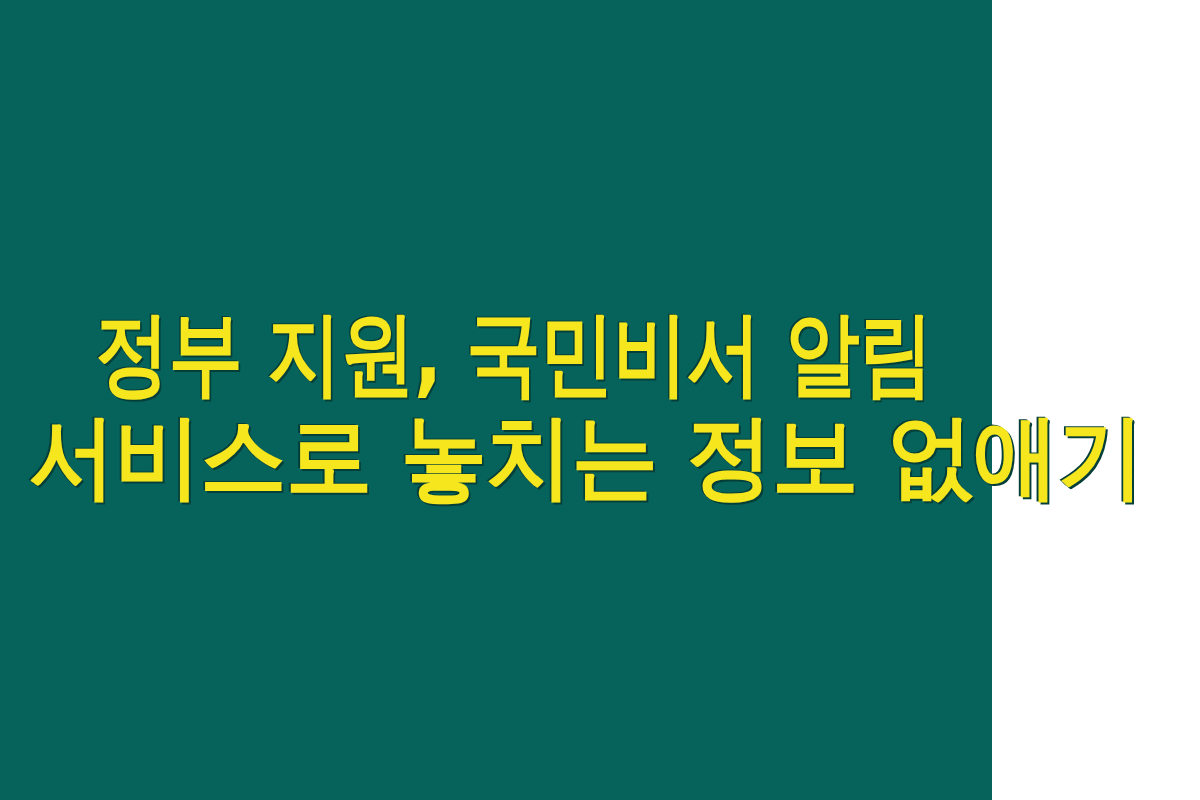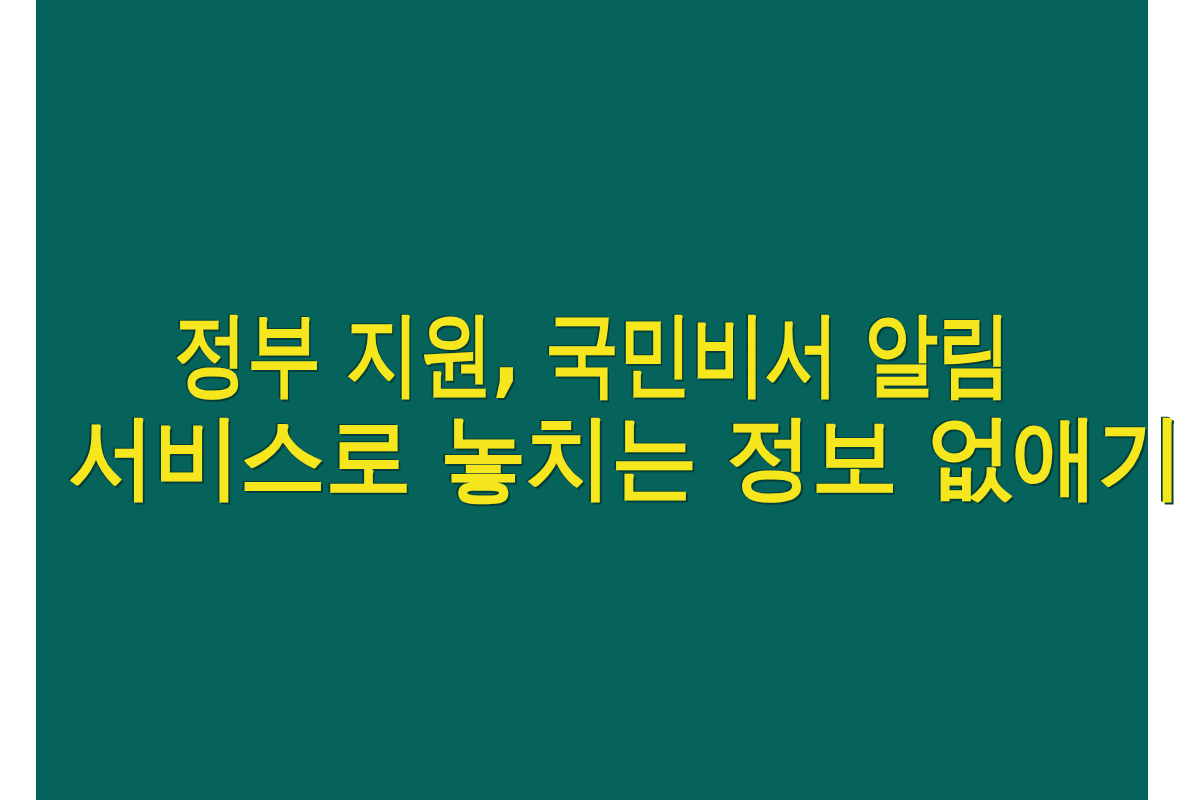--- a/index.html
+++ b/index.html
@@ -10,28 +10,27 @@
 
   body {
     width: 1200px;
     height: 800px;
     overflow: hidden;
     font-family: "DejaVu Sans", "Liberation Sans", sans-serif;
   }
 
   #banner {
     position: relative;
-    width: 1112px;
+    width: 992px;
     height: 800px;
     display: flex;
     flex-direction: column;
     align-items: center;
     justify-content: center;
     box-sizing: border-box;
-    margin-left: 36px;
   }
 
   #headline-block {
     width: 100%;
     display: flex;
     flex-direction: column;
     align-items: center;
     justify-content: center;
     
     margin-top: 10px;

